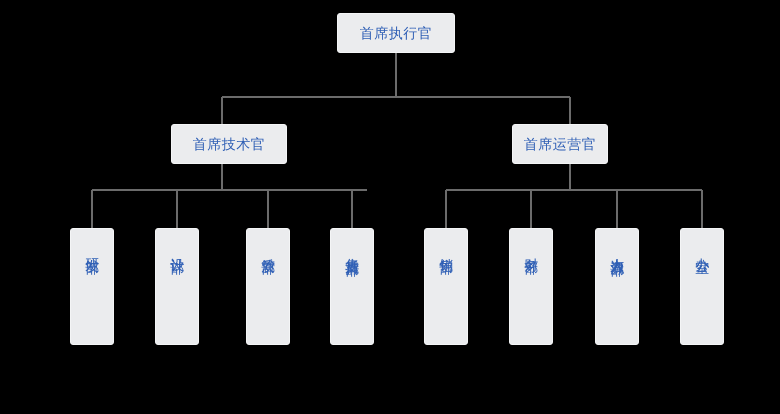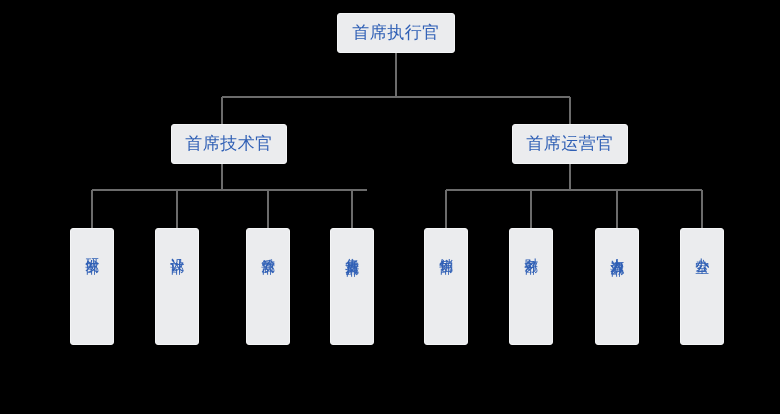--- a/index.html
+++ b/index.html
@@ -32,40 +32,40 @@
     border: 1px solid #f4f5f6;
     border-radius: 3px;
     color: #2f5fb5;
     display: flex;
     align-items: center;
     justify-content: center;
     text-align: center;
     line-height: 1.15;
   }
   .node-exec {
-    font-size: 17px;
+    font-size: 14px;
     letter-spacing: 0.5px;
   }
   .node-root {
     left: 337px;
     top: 13px;
     width: 118px;
     height: 40px;
   }
   .node-l2-left {
     left: 165px;
     top: 124px;
     width: 116px;
     height: 40px;
     margin-left: 6px;
   }
   .node-l2-right {
     left: 512px;
     top: 124px;
-    width: 116px;
+    width: 96px;
     height: 40px;
   }
   .node-leaf {
     top: 228px;
     width: 44px;
     height: 117px;
     font-size: 14px;
     align-items: flex-start;
     justify-content: center;
     padding-top: 18px;

